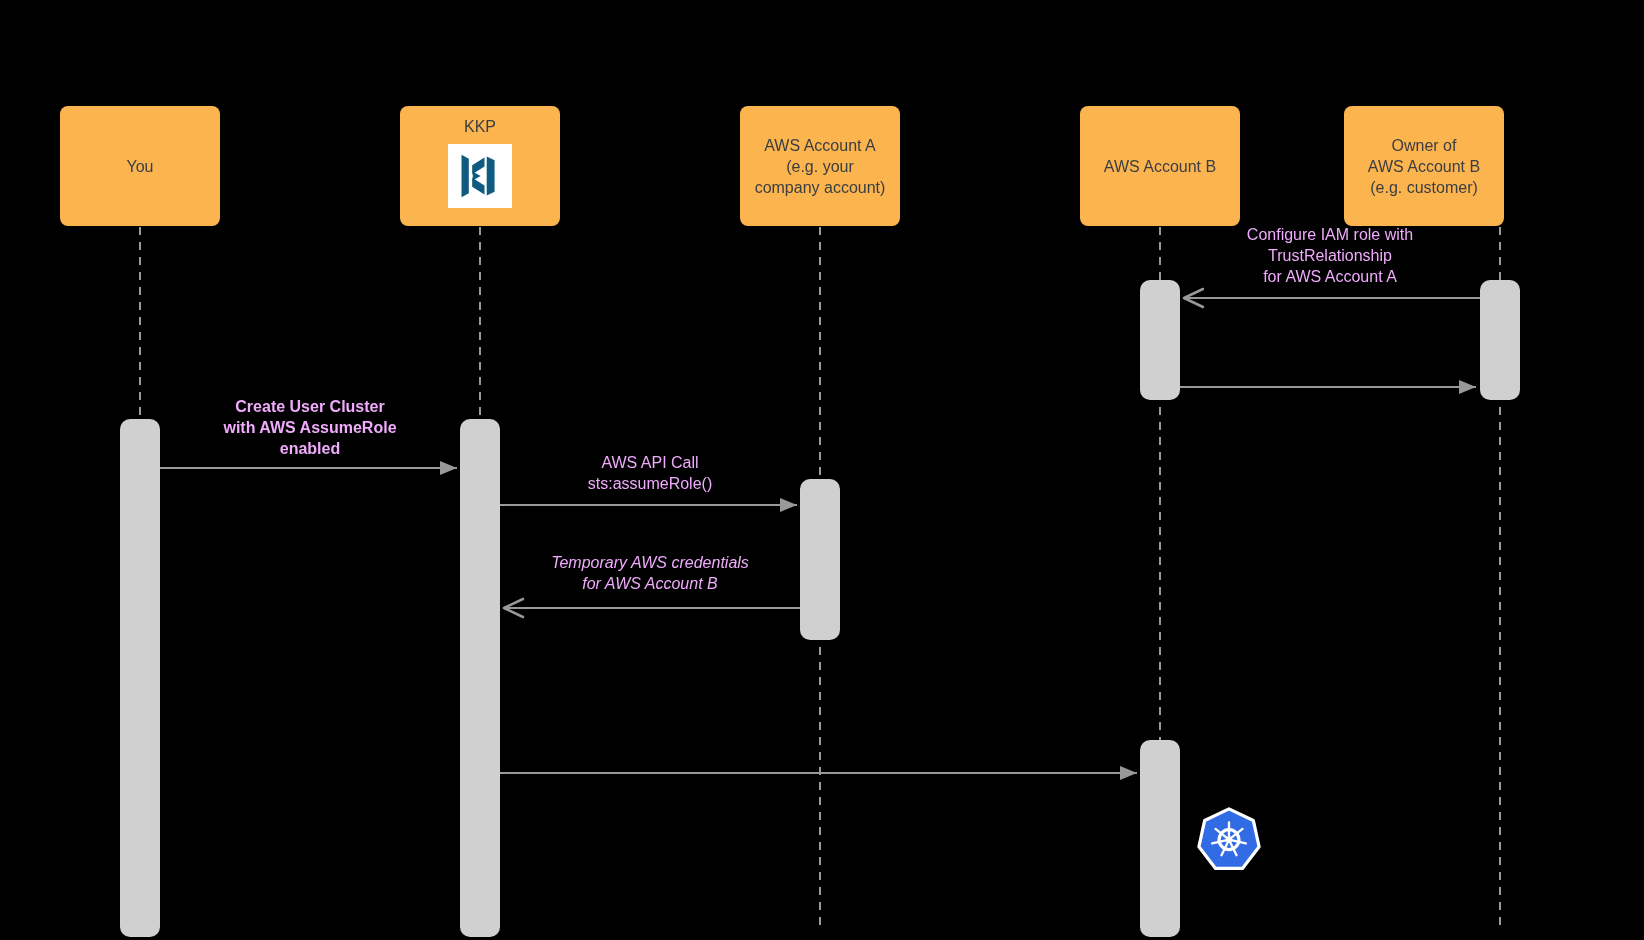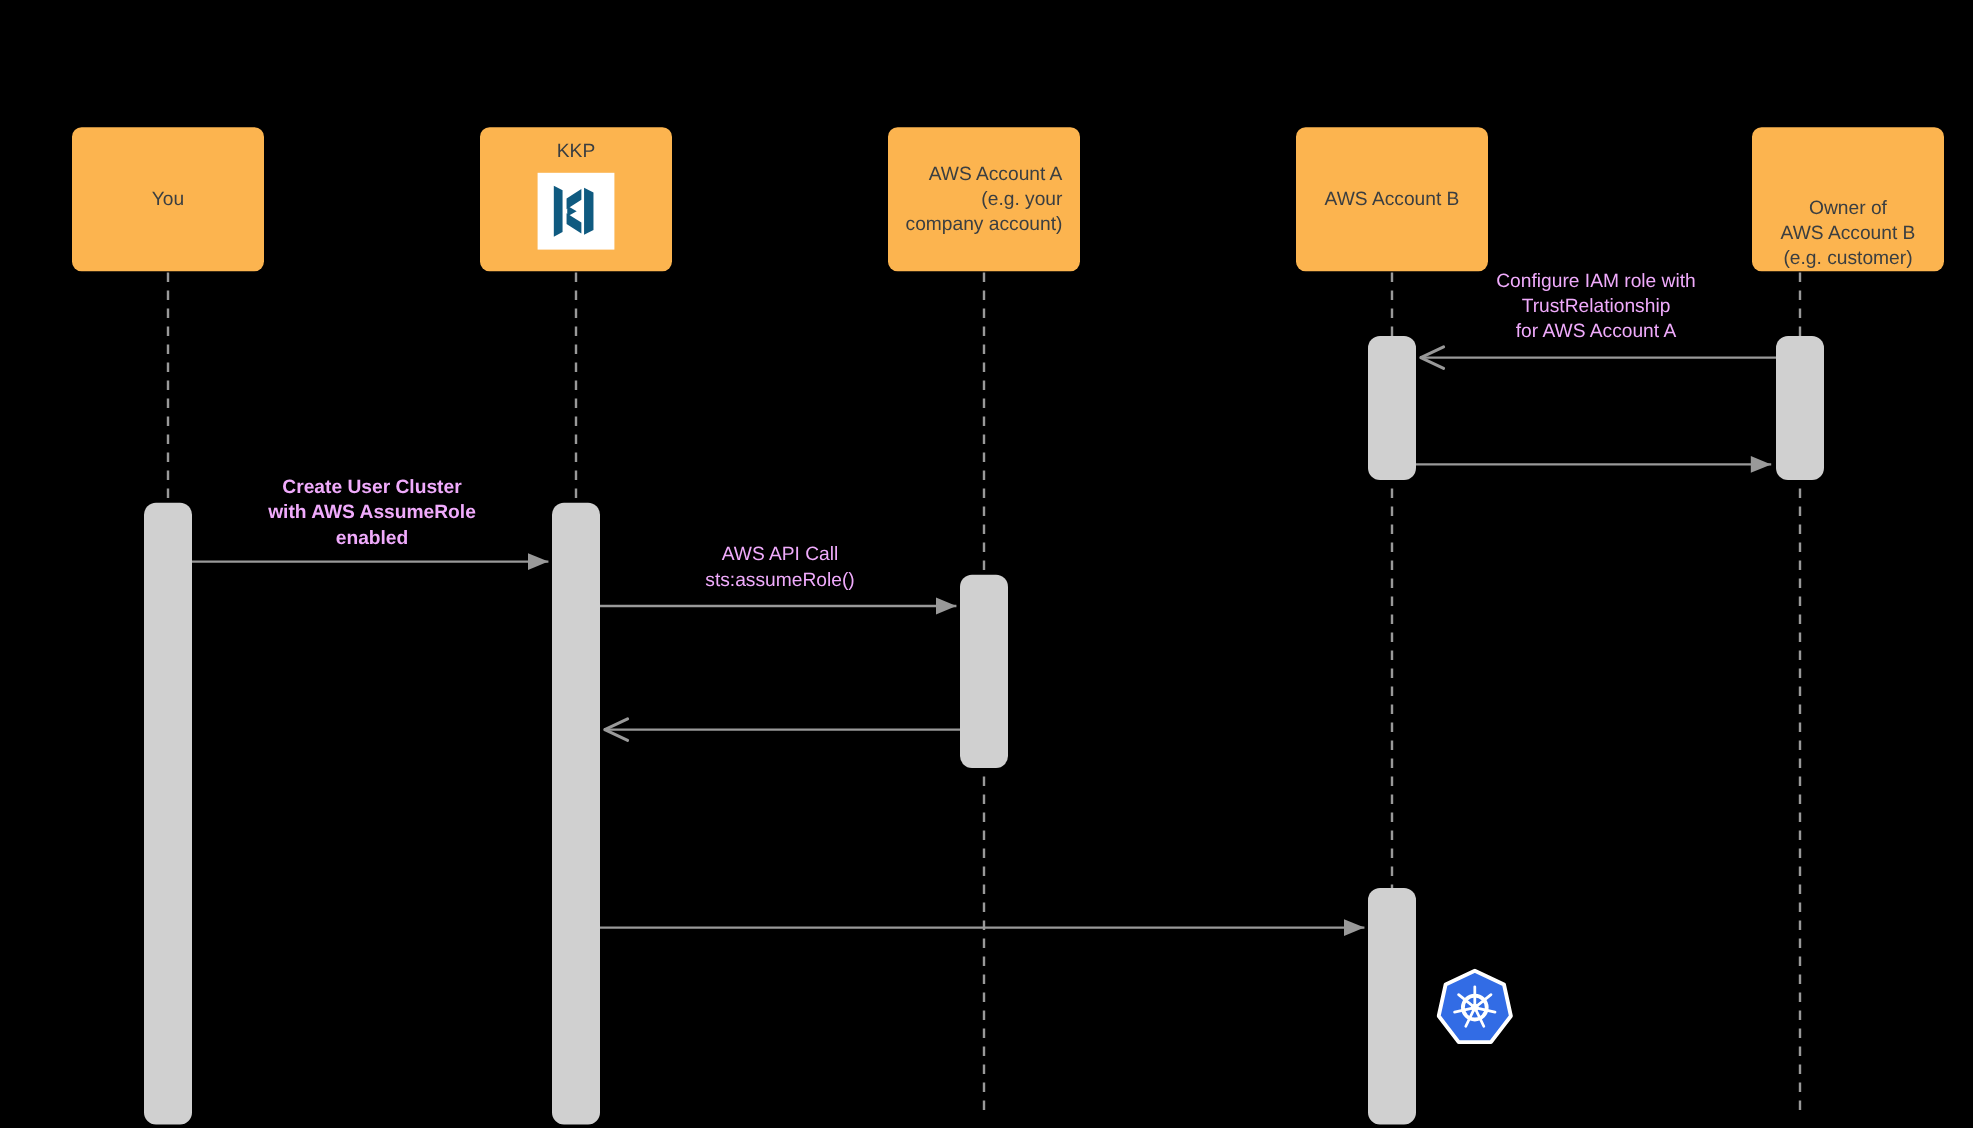--- a/index.html
+++ b/index.html
@@ -111,44 +111,46 @@
       <svg width="56" height="56" viewBox="0 0 100 100">
         <polygon points="17,12 30,19 30,81 17,88" fill="#0F5A80"></polygon>
         <polygon points="36,31 58,17 58,33 36,47" fill="#0F5A80"></polygon>
         <polygon points="62,15 76,22 76,78 62,85" fill="#0F5A80"></polygon>
         <polygon points="36,53 58,67 58,83 36,69" fill="#0F5A80"></polygon>
         <polygon points="37,42 51,50 37,58" fill="#0F5A80"></polygon>
       </svg>
     </span>
   </div>
 
-  <div class="actor" style="left:740px;text-align:right;">
+  <div class="actor" style="left:740px;">
     <span class="actor-label">AWS Account A
 (e.g. your
 company account)</span>
   </div>
 
   <div class="actor" style="left:1080px;">
     <span class="actor-label">AWS Account B</span>
   </div>
 
-  <div class="actor" style="left:1460px;justify-content:flex-end;">
+  <div class="actor" style="left:1344px;">
     <span class="actor-label">Owner of
 AWS Account B
 (e.g. customer)</span>
   </div>
 
   <div class="msg-label" style="left:1330px; top:224px;">Configure IAM role with
 TrustRelationship
 for AWS Account A</div>
   <div class="msg-label" style="left:310px; top:396px;font-weight:bold;">Create User Cluster
 with AWS AssumeRole
 enabled</div>
   <div class="msg-label" style="left:650px; top:452px;">AWS API Call
 sts:assumeRole()</div>
+  <div class="msg-label italic" style="left:650px; top:552px;">Temporary AWS credentials
+for AWS Account B</div>
 
   <div class="k8s-logo">
     <svg width="64" height="64" viewBox="0 0 100 100">
       <polygon points="50,3 88,21 97,62 71,96 29,96 3,62 12,21" fill="#326CE5" stroke="#FFFFFF" stroke-width="5" stroke-linejoin="round"></polygon>
       <g stroke="#FFFFFF" stroke-width="3.6" stroke-linecap="round">
         <line x1="50" y1="51" x2="50" y2="24"></line>
         <line x1="50" y1="51" x2="71.1" y2="34.2"></line>
         <line x1="50" y1="51" x2="76.3" y2="57"></line>
         <line x1="50" y1="51" x2="61.7" y2="75.3"></line>
         <line x1="50" y1="51" x2="38.3" y2="75.3"></line>

